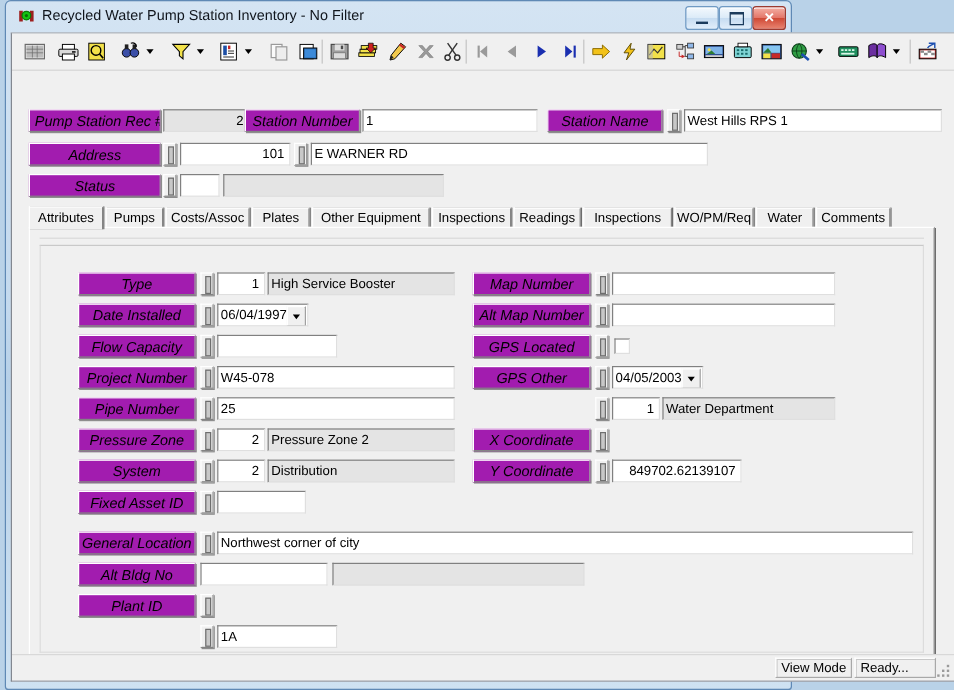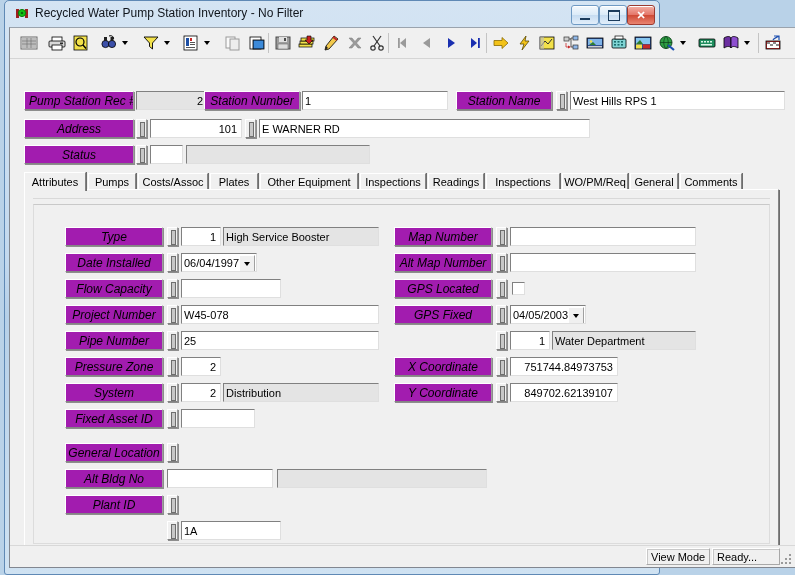--- a/index.html
+++ b/index.html
@@ -528,21 +528,21 @@
     <div id="tabstrip">
       <div class="tab active" style="left:0px;width:62px">Attributes</div>
       <div class="tab" style="left:64px;width:48px">Pumps</div>
       <div class="tab" style="left:114px;width:70px">Costs/Assoc</div>
       <div class="tab" style="left:186px;width:48px">Plates</div>
       <div class="tab" style="left:236px;width:98px">Other Equipment</div>
       <div class="tab" style="left:336px;width:66px">Inspections</div>
       <div class="tab" style="left:404px;width:56px">Readings</div>
       <div class="tab" style="left:462px;width:74px">Inspections</div>
       <div class="tab" style="left:538px;width:66px">WO/PM/Req</div>
-      <div class="tab" style="left:606px;width:48px">General</div>
+      <div class="tab" style="left:606px;width:48px">Water</div>
       <div class="tab" style="left:656px;width:62px">Comments</div>
     </div>
 
     <div id="tabpanel">
       <div id="inner-sep"></div>
       <div id="panel-frame"></div>
 
       <div class="lbl-btn" style="left:40px;top:37px;width:98px">Type</div>
       <div class="pick" style="left:142px;top:37px">
           <i></i>
@@ -577,20 +577,21 @@
       <div class="pick" style="left:142px;top:141px">
           <i></i>
         </div>
       <div class="fld" style="left:156px;top:141px;width:198px">25</div>
 
       <div class="lbl-btn" style="left:40px;top:167px;width:98px">Pressure Zone</div>
       <div class="pick" style="left:142px;top:167px">
           <i></i>
         </div>
       <div class="fld right" style="left:156px;top:167px;width:40px">2</div>
+      <div class="fld ro" style="left:198px;top:167px;width:156px">Pressure Zone 2</div>
 
       <div class="lbl-btn" style="left:40px;top:193px;width:98px">System</div>
       <div class="pick" style="left:142px;top:193px">
           <i></i>
         </div>
       <div class="fld right" style="left:156px;top:193px;width:40px">2</div>
       <div class="fld ro" style="left:198px;top:193px;width:156px">Distribution</div>
 
       <div class="lbl-btn" style="left:40px;top:219px;width:98px">Fixed Asset ID</div>
       <div class="pick" style="left:142px;top:219px">
@@ -609,53 +610,53 @@
           <i></i>
         </div>
       <div class="fld" style="left:485px;top:63px;width:186px"></div>
 
       <div class="lbl-btn" style="left:369px;top:89px;width:98px">GPS Located</div>
       <div class="pick" style="left:471px;top:89px">
           <i></i>
         </div>
       <div class="chk" style="left:487px;top:92px"></div>
 
-      <div class="lbl-btn" style="left:369px;top:115px;width:98px">GPS Fixed</div>
+      <div class="lbl-btn" style="left:369px;top:115px;width:98px">GPS Other</div>
       <div class="pick" style="left:471px;top:115px">
           <i></i>
         </div>
       <div class="fld" style="left:485px;top:115px;width:76px">
         <span>04/05/2003</span>
         <span class="combo-arrow">
             <i></i>
           </span>
       </div>
 
       <div class="pick" style="left:471px;top:141px">
           <i></i>
         </div>
       <div class="fld right" style="left:485px;top:141px;width:40px">1</div>
       <div class="fld ro" style="left:527px;top:141px;width:144px">Water Department</div>
 
       <div class="lbl-btn" style="left:369px;top:167px;width:98px">X Coordinate</div>
       <div class="pick" style="left:471px;top:167px">
           <i></i>
         </div>
-      <div class="fld right" style="left:485px;top:167px;width:108px">751744.84973753</div>
 
       <div class="lbl-btn" style="left:369px;top:193px;width:98px">Y Coordinate</div>
       <div class="pick" style="left:471px;top:193px">
           <i></i>
         </div>
       <div class="fld right" style="left:485px;top:193px;width:108px">849702.62139107</div>
 
       <div class="lbl-btn" style="left:40px;top:253px;width:98px">General Location</div>
       <div class="pick" style="left:142px;top:253px">
           <i></i>
         </div>
+      <div class="fld" style="left:156px;top:253px;width:580px">Northwest corner of city</div>
 
       <div class="lbl-btn" style="left:40px;top:279px;width:98px">Alt Bldg No</div>
       <div class="fld" style="left:142px;top:279px;width:106px"></div>
       <div class="fld ro" style="left:252px;top:279px;width:210px"></div>
 
       <div class="lbl-btn" style="left:40px;top:305px;width:98px">Plant ID</div>
       <div class="pick" style="left:142px;top:305px">
           <i></i>
         </div>
 

